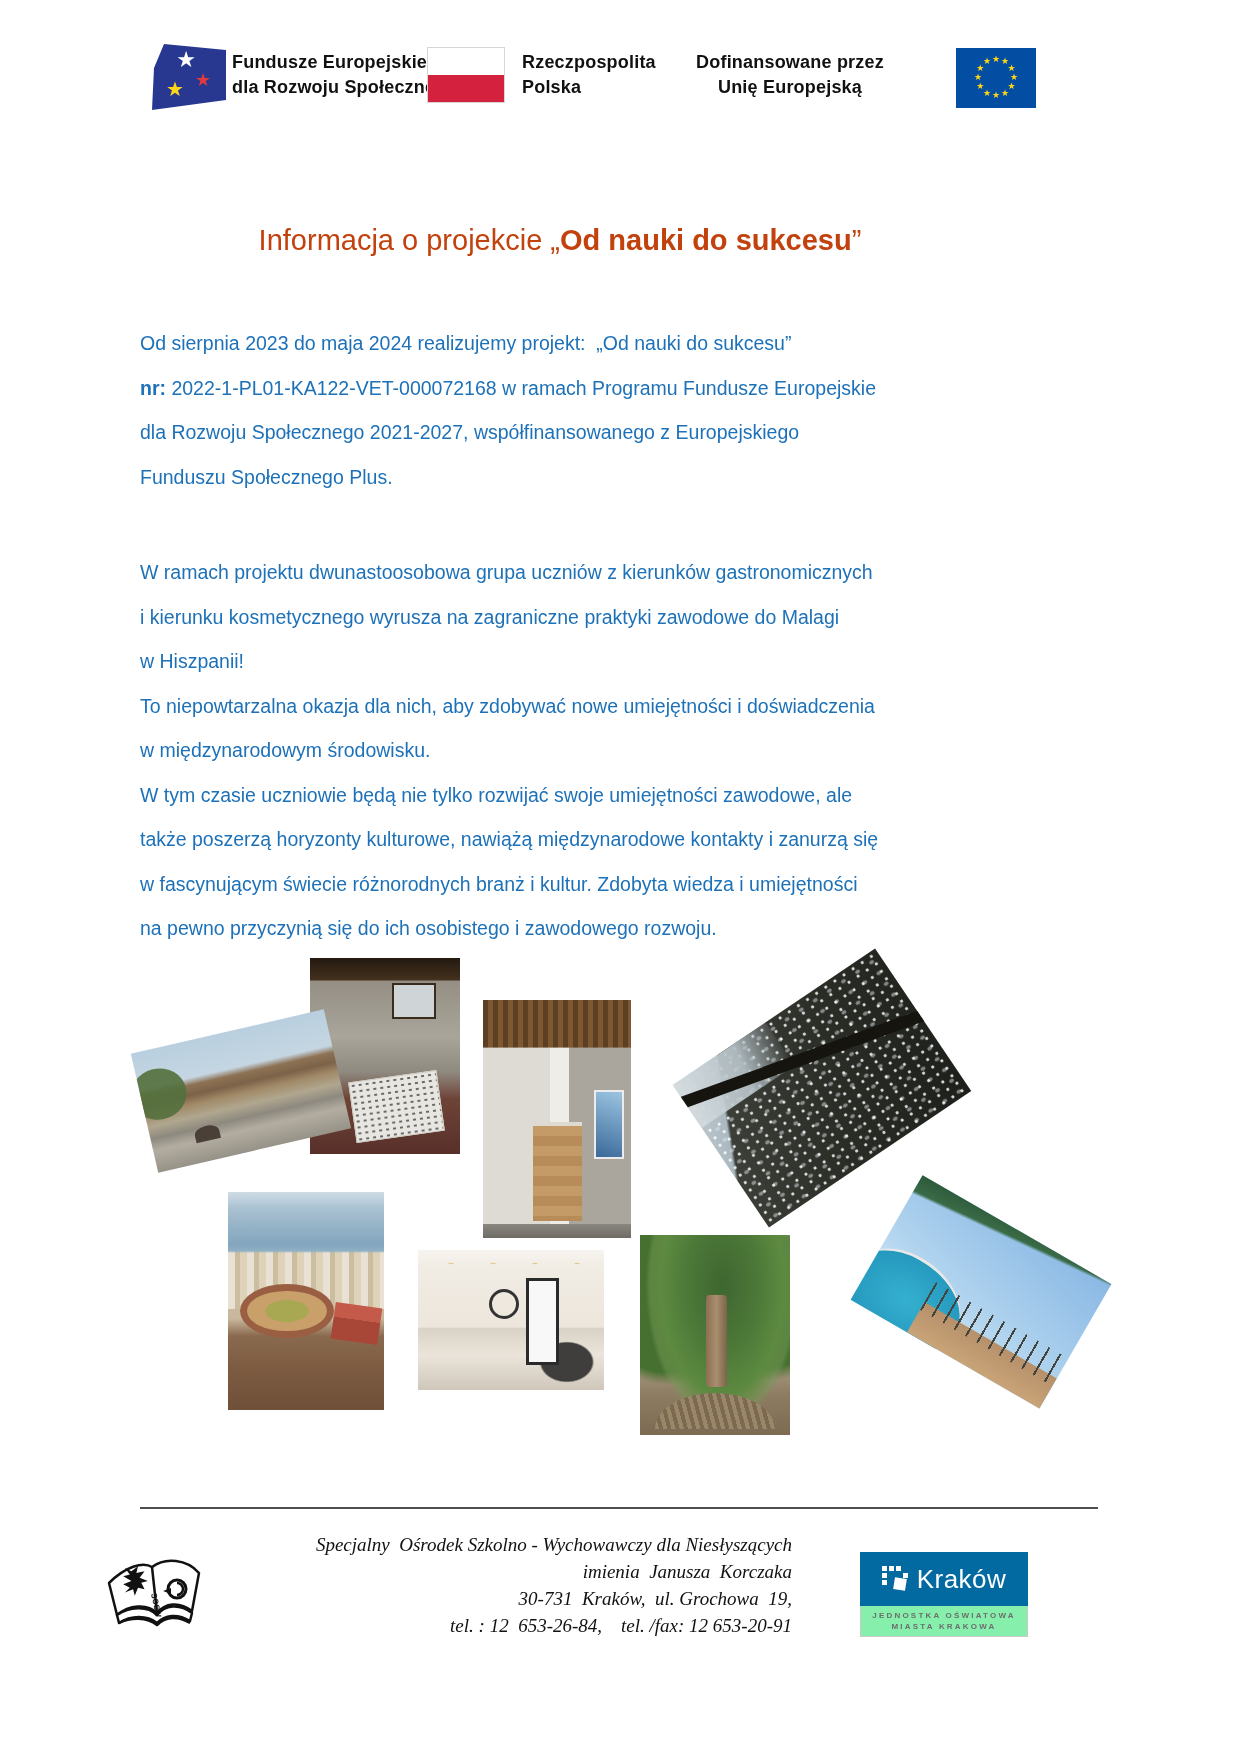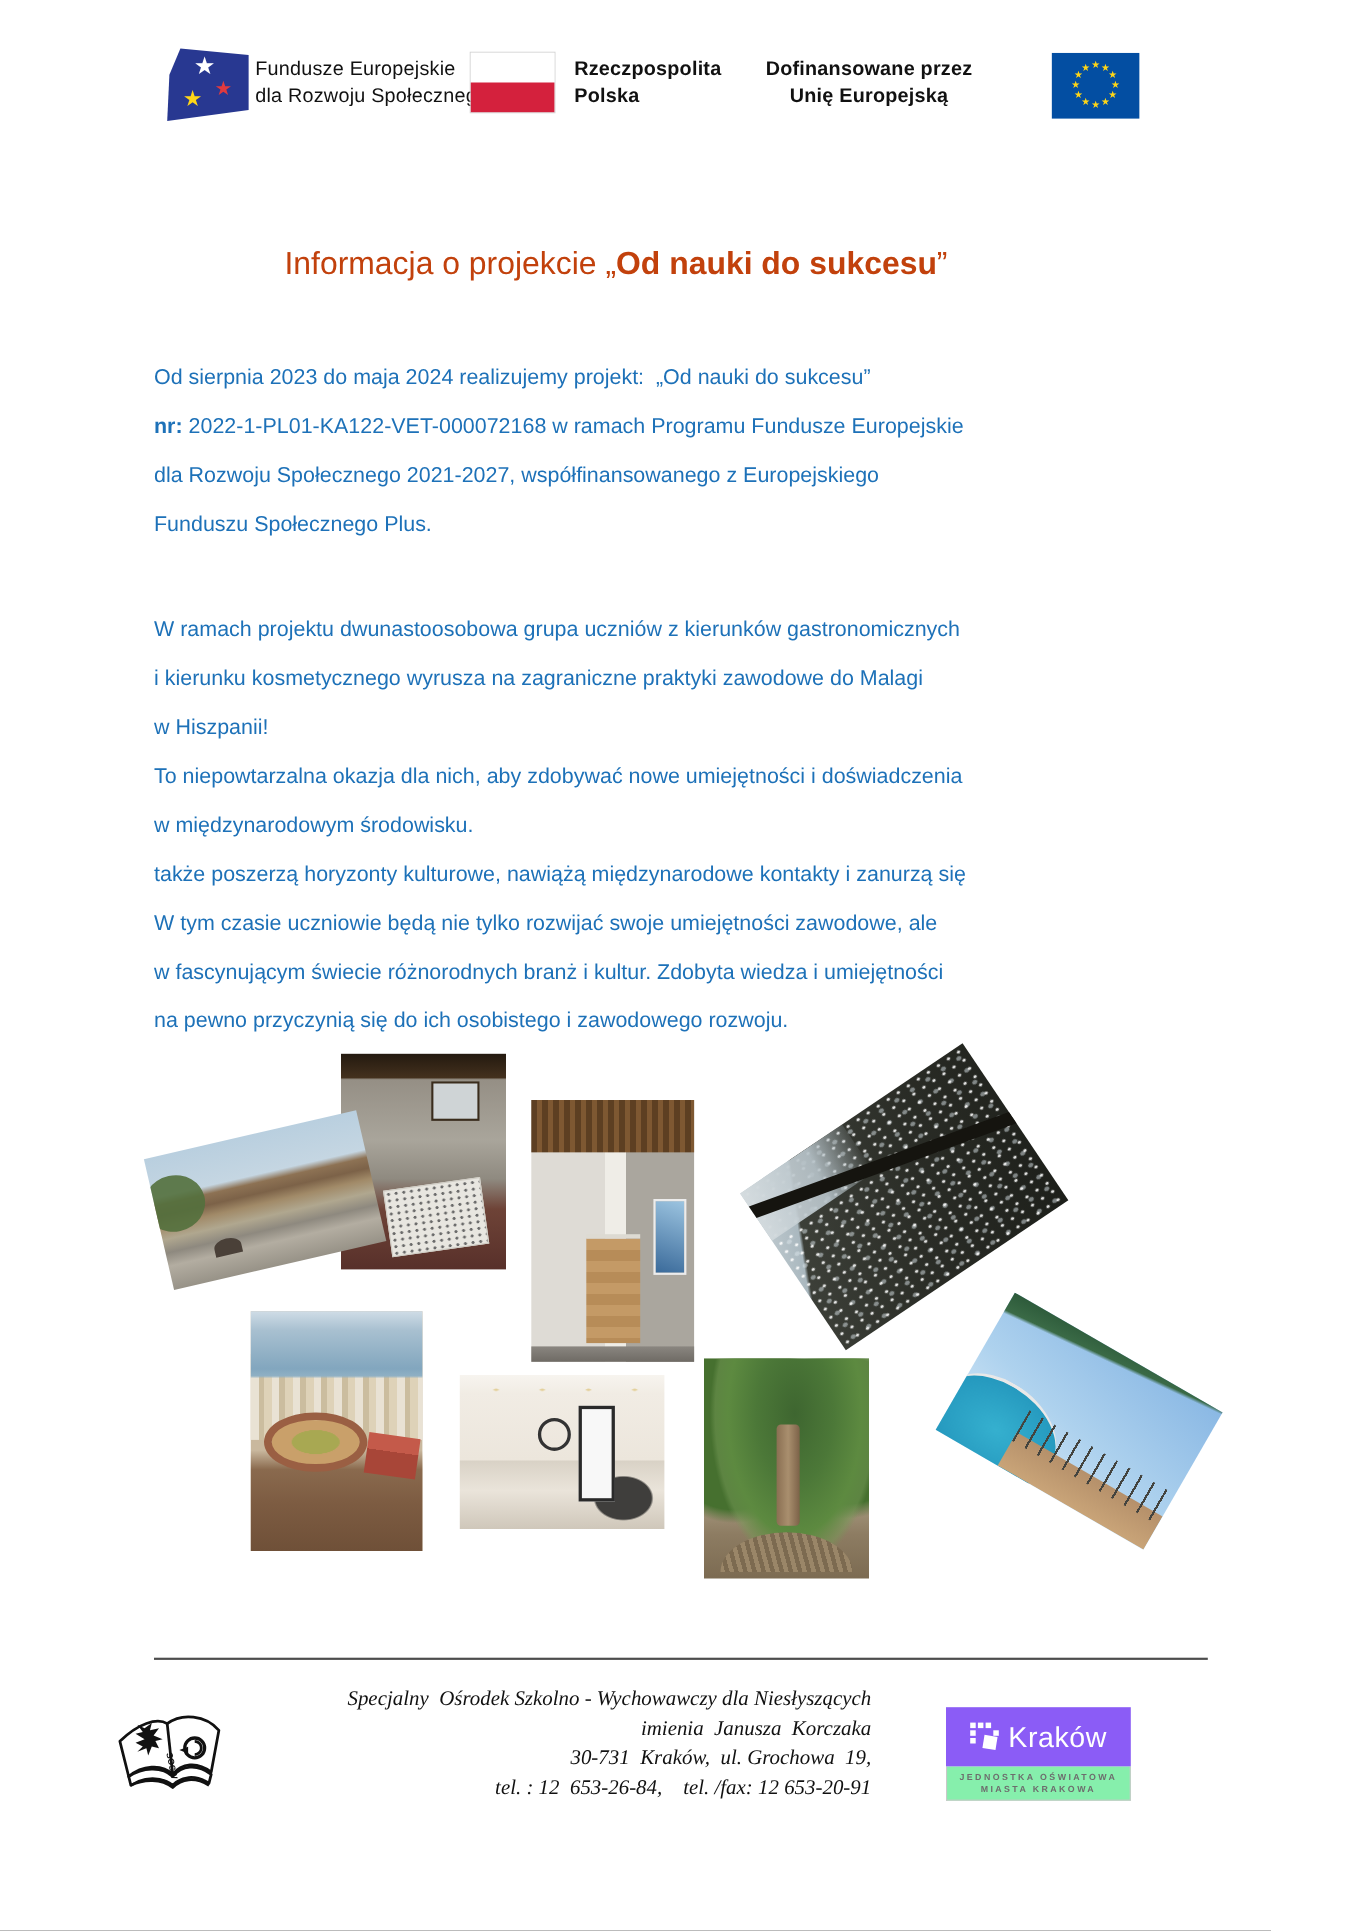--- a/index.html
+++ b/index.html
@@ -2,21 +2,21 @@
 <html lang="pl"><head>
 <meta charset="utf-8">
 <style>
   html,body{margin:0;padding:0;background:#888;}
   .page{
     position:relative;width:1241px;height:1755px;background:#ffffff;
     margin:0 auto;overflow:hidden;
     font-family:"Liberation Sans",sans-serif;
   }
   
-  .logo-text{position:absolute;color:#111;font-size:18px;line-height:25px;font-weight:400;letter-spacing:.2px;}
+  .logo-text{position:absolute;color:#111;font-size:18px;line-height:25px;font-weight:700;letter-spacing:.2px;}
   .logo-text.right{text-align:right;}
   .pl-flag{position:absolute;left:427px;top:47px;width:78px;height:56px;border:1px solid #d6d6d6;box-sizing:border-box;}
   .pl-flag .w{height:50%;background:#ffffff;}
   .pl-flag .r{height:50%;background:#d4213d;}
   .fe-flag{position:absolute;left:148px;top:36px;}
   .eu-flag{position:absolute;left:956px;top:48px;}
   
   .title{
     position:absolute;left:140px;top:222px;width:840px;text-align:center;
     font-size:29px;line-height:36px;color:#c2410c;white-space:pre;
@@ -121,21 +121,21 @@
   .sep{position:absolute;left:140px;top:1507px;width:958px;height:2px;background:#4d4d4d;}
   .foot{
     position:absolute;left:230px;top:1531px;width:562px;text-align:right;
     font-family:"Liberation Serif",serif;font-style:italic;
     font-size:19px;line-height:27px;color:#111;
   }
   .foot .ln{white-space:pre;}
   .foot a{color:#2222cc;text-decoration:none;}
   .book-logo{position:absolute;left:95px;top:1545px;}
   .krk{position:absolute;left:860px;top:1552px;width:168px;}
-  .krk .bar{height:54px;background:#8b5cf6;display:flex;align-items:center;justify-content:center;gap:9px;}
+  .krk .bar{height:54px;background:#0369a1;display:flex;align-items:center;justify-content:center;gap:9px;}
   .krk .word{color:#fff;font-size:26px;font-weight:500;letter-spacing:.5px;}
   .krk .strip{height:30px;background:#86efac;border:1px solid #c9c9c9;border-top:none;
     display:flex;flex-direction:column;align-items:center;justify-content:center;}
   .krk .strip div{font-size:8px;letter-spacing:2.2px;color:#6d6d6d;font-weight:700;line-height:11px;white-space:pre;}
   .krk-icon{position:relative;width:26px;height:26px;}
   .krk-icon i{position:absolute;width:5px;height:5px;background:#fff;}
   .krk-icon .big{width:12px;height:12px;left:12px;top:12px;transform:rotate(9deg);}
 </style>
 </head>
 <body>
@@ -192,22 +192,22 @@
     <div class="ln">dla Rozwoju Społecznego 2021-2027, współfinansowanego z Europejskiego</div>
     <div class="ln">Funduszu Społecznego Plus.</div>
   </div>
 
   <div class="para" style="top:550px;">
     <div class="ln">W ramach projektu dwunastoosobowa grupa uczniów z kierunków gastronomicznych</div>
     <div class="ln">i kierunku kosmetycznego wyrusza na zagraniczne praktyki zawodowe do Malagi</div>
     <div class="ln">w Hiszpanii!</div>
     <div class="ln">To niepowtarzalna okazja dla nich, aby zdobywać nowe umiejętności i doświadczenia</div>
     <div class="ln">w międzynarodowym środowisku.</div>
+    <div class="ln">W tym czasie uczniowie będą nie tylko rozwijać swoje umiejętności zawodowe, ale</div>
     <div class="ln">także poszerzą horyzonty kulturowe, nawiążą międzynarodowe kontakty i zanurzą się</div>
-    <div class="ln">W tym czasie uczniowie będą nie tylko rozwijać swoje umiejętności zawodowe, ale</div>
     <div class="ln">w fascynującym świecie różnorodnych branż i kultur. Zdobyta wiedza i umiejętności</div>
     <div class="ln">na pewno przyczynią się do ich osobistego i zawodowego rozwoju.</div>
   </div>
 
   <div class="ph ph-kitchen"></div>
   <div class="ph ph-ruins"></div>
   <div class="ph ph-corridor"></div>
   <div class="ph ph-fish"></div>
   <div class="ph ph-bullring"></div>
   <div class="ph ph-salon"></div>

